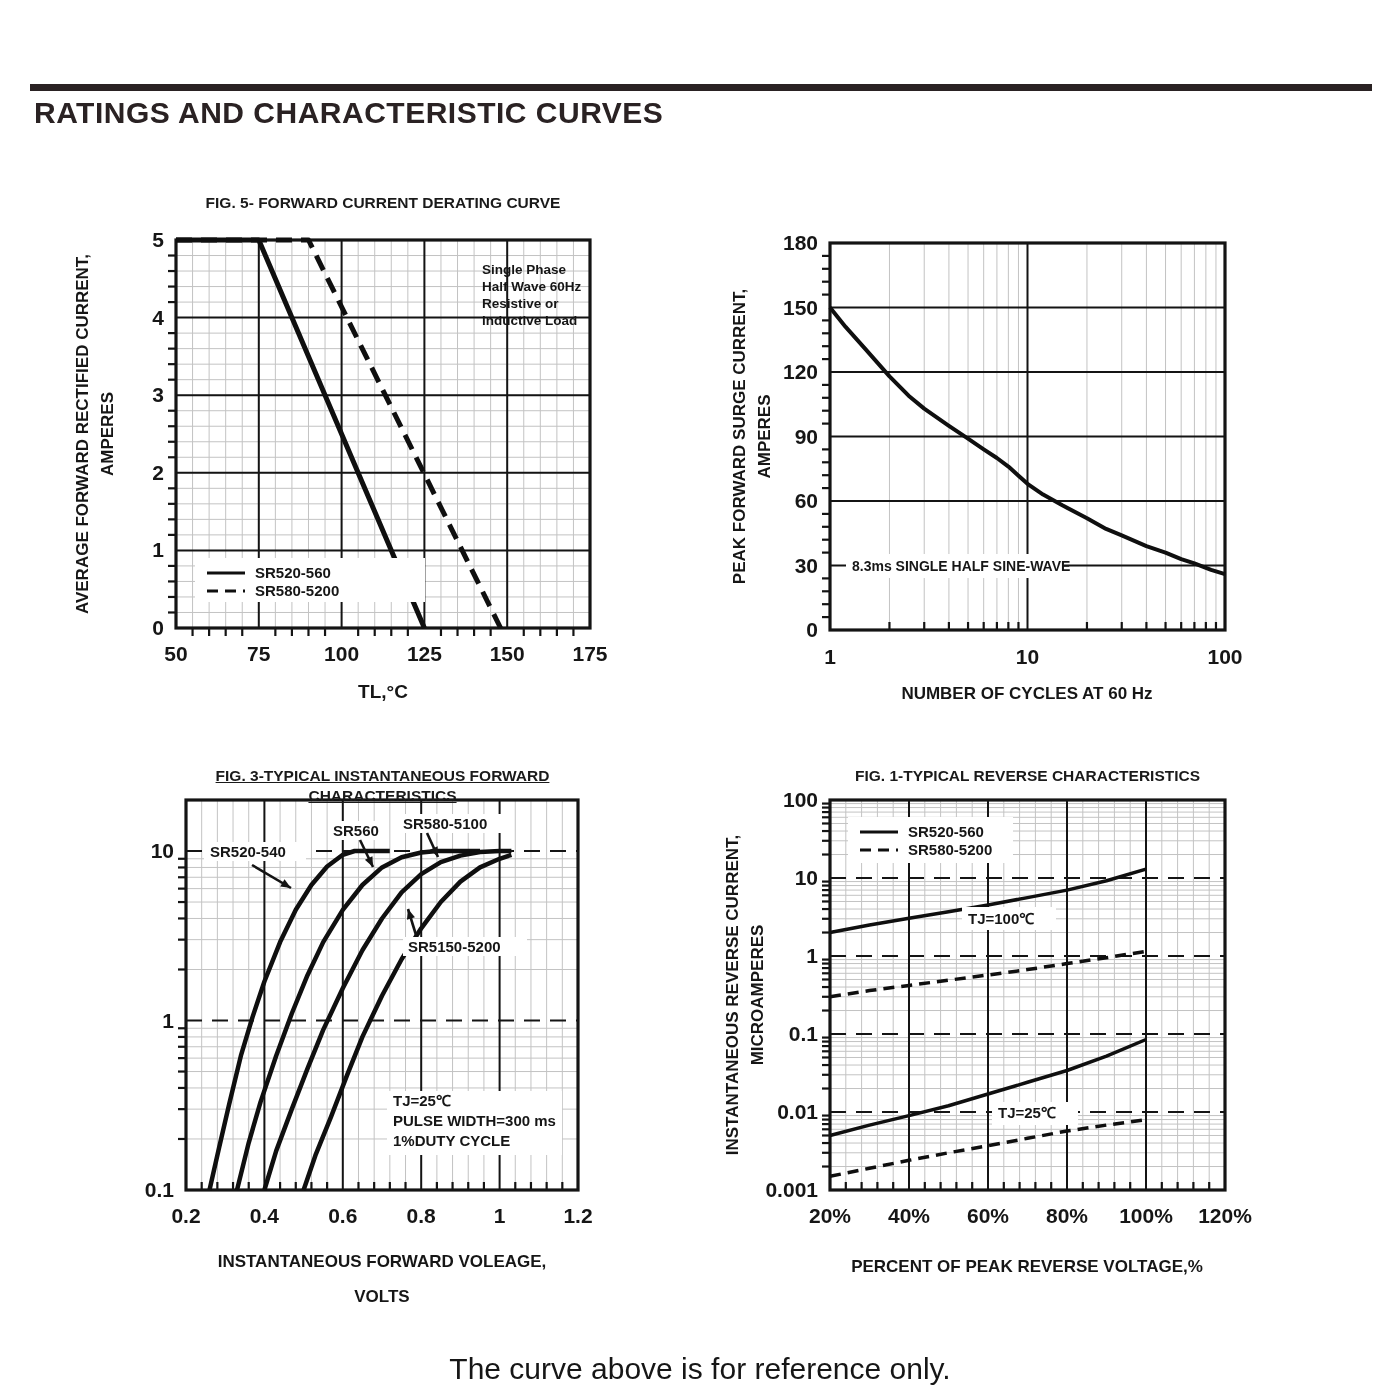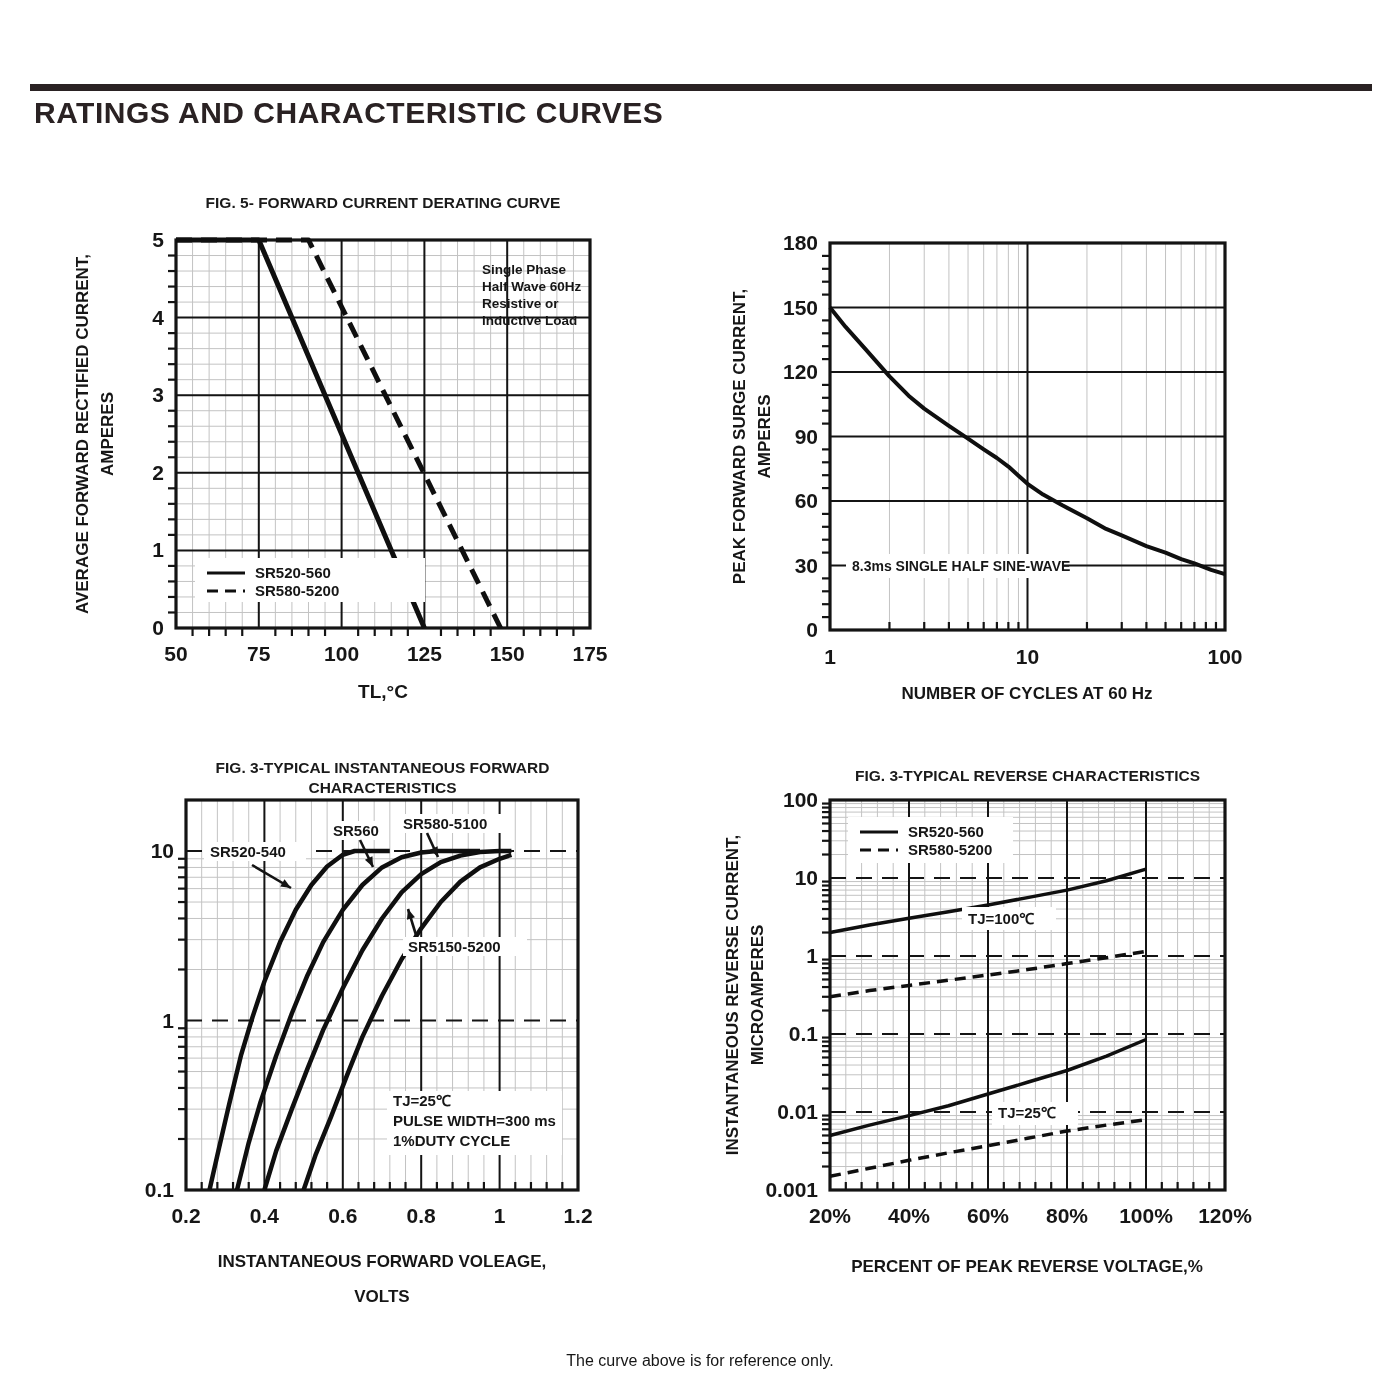--- a/index.html
+++ b/index.html
@@ -6,21 +6,21 @@
   .page{position:relative;width:1400px;height:1400px;background:#ffffff;overflow:hidden;
         font-family:"Liberation Sans",sans-serif;color:#161616;}
   .top-rule{position:absolute;left:30px;top:84px;width:1342px;height:7px;background:#2a2223;}
   .page-title{position:absolute;left:34px;top:96px;font-size:30px;font-weight:700;
         letter-spacing:.5px;color:#2a2223;margin:0;}
   .fig{position:absolute;}
   .fig-title{position:absolute;text-align:center;font-size:15.5px;font-weight:700;
         line-height:20px;color:#1a1a1a;white-space:pre-line;z-index:2;}
   .fig svg{position:absolute;left:0;top:0;}
   .footer{position:absolute;left:0;top:1352px;width:1400px;text-align:center;
-        font-size:16px;font-weight:400;color:#161616;}
+        font-size:30px;font-weight:400;color:#161616;}
 </style>
 </head>
 <body>
 
 <div class="page">
   <div class="top-rule"></div>
   <h1 class="page-title">RATINGS AND CHARACTERISTIC CURVES</h1>
 
   <div class="fig" id="fig0" style="left: 30px; top: 190px; width: 620px; height: 530px;">
     <div class="fig-title" style="left: 100px; top: 3px; width: 506px;">FIG. 5- FORWARD CURRENT DERATING CURVE</div>
@@ -229,21 +229,21 @@
         <text x="118" y="194" text-anchor="end" font-size="21" font-weight="700" font-family="&quot;Liberation Sans&quot;,sans-serif" fill="#161616">120</text>
         <text x="118" y="129.5" text-anchor="end" font-size="21" font-weight="700" font-family="&quot;Liberation Sans&quot;,sans-serif" fill="#161616">150</text>
         <text x="118" y="65" text-anchor="end" font-size="21" font-weight="700" font-family="&quot;Liberation Sans&quot;,sans-serif" fill="#161616">180</text>
         <text x="327" y="514" text-anchor="middle" font-size="17" font-weight="700" font-family="&quot;Liberation Sans&quot;,sans-serif" fill="#161616">NUMBER OF CYCLES AT 60 Hz</text>
         <text x="45" y="251.5" text-anchor="middle" font-size="17" font-weight="700" font-family="&quot;Liberation Sans&quot;,sans-serif" fill="#161616" transform="rotate(-90 45 251.5)">PEAK  FORWARD SURGE CURRENT,</text>
         <text x="70" y="251.5" text-anchor="middle" font-size="17" font-weight="700" font-family="&quot;Liberation Sans&quot;,sans-serif" fill="#161616" transform="rotate(-90 70 251.5)">AMPERES</text>
       </svg>
   </div>
 
   <div class="fig" id="fig2" style="left: 30px; top: 755px; width: 620px; height: 560px;">
-    <div class="fig-title" style="left: 90px; top: 3px; width: 525px;">FIG. 3-TYPICAL INSTANTANEOUS FORWARD
+    <div class="fig-title" style="left: 90px; top: 11px; width: 525px; text-decoration: underline;">FIG. 3-TYPICAL INSTANTANEOUS FORWARD
 CHARACTERISTICS</div>
     <svg width="620" height="560" viewBox="0 0 620 560">
         <line x1="171.68" y1="45" x2="171.68" y2="435" stroke="#c3c3c3" stroke-width="1"></line>
         <line x1="187.36" y1="45" x2="187.36" y2="435" stroke="#c3c3c3" stroke-width="1"></line>
         <line x1="203.04" y1="45" x2="203.04" y2="435" stroke="#c3c3c3" stroke-width="1"></line>
         <line x1="218.72" y1="45" x2="218.72" y2="435" stroke="#c3c3c3" stroke-width="1"></line>
         <line x1="234.39999999999998" y1="45" x2="234.39999999999998" y2="435" stroke="#c3c3c3" stroke-width="1"></line>
         <line x1="250.07999999999998" y1="45" x2="250.07999999999998" y2="435" stroke="#c3c3c3" stroke-width="1"></line>
         <line x1="265.76" y1="45" x2="265.76" y2="435" stroke="#c3c3c3" stroke-width="1"></line>
         <line x1="281.43999999999994" y1="45" x2="281.43999999999994" y2="435" stroke="#c3c3c3" stroke-width="1"></line>
@@ -354,21 +354,21 @@
         <text x="548" y="468" text-anchor="middle" font-size="21" font-weight="700" font-family="&quot;Liberation Sans&quot;,sans-serif" fill="#161616">1.2</text>
         <text x="144" y="442" text-anchor="end" font-size="21" font-weight="700" font-family="&quot;Liberation Sans&quot;,sans-serif" fill="#161616">0.1</text>
         <text x="144" y="272.5106840263235" text-anchor="end" font-size="21" font-weight="700" font-family="&quot;Liberation Sans&quot;,sans-serif" fill="#161616">1</text>
         <text x="144" y="103.02136805264695" text-anchor="end" font-size="21" font-weight="700" font-family="&quot;Liberation Sans&quot;,sans-serif" fill="#161616">10</text>
         <text x="352" y="512" text-anchor="middle" font-size="17" font-weight="700" font-family="&quot;Liberation Sans&quot;,sans-serif" fill="#161616">INSTANTANEOUS FORWARD VOLEAGE,</text>
         <text x="352" y="547" text-anchor="middle" font-size="17" font-weight="700" font-family="&quot;Liberation Sans&quot;,sans-serif" fill="#161616">VOLTS</text>
       </svg>
   </div>
 
   <div class="fig" id="fig3" style="left: 700px; top: 755px; width: 645px; height: 560px;">
-    <div class="fig-title" style="left: 60px; top: 11px; width: 535px;">FIG. 3-TYPICAL REVERSE CHARACTERISTICS</div>
+    <div class="fig-title" style="left: 60px; top: 11px; width: 535px;">FIG. 1-TYPICAL REVERSE CHARACTERISTICS</div>
     <svg width="645" height="560" viewBox="0 0 645 560">
         <line x1="145.8" y1="45" x2="145.8" y2="435" stroke="#c3c3c3" stroke-width="1"></line>
         <line x1="161.6" y1="45" x2="161.6" y2="435" stroke="#c3c3c3" stroke-width="1"></line>
         <line x1="177.4" y1="45" x2="177.4" y2="435" stroke="#c3c3c3" stroke-width="1"></line>
         <line x1="193.2" y1="45" x2="193.2" y2="435" stroke="#c3c3c3" stroke-width="1"></line>
         <line x1="209" y1="45" x2="209" y2="435" stroke="#c3c3c3" stroke-width="1"></line>
         <line x1="224.8" y1="45" x2="224.8" y2="435" stroke="#c3c3c3" stroke-width="1"></line>
         <line x1="240.60000000000002" y1="45" x2="240.60000000000002" y2="435" stroke="#c3c3c3" stroke-width="1"></line>
         <line x1="256.4" y1="45" x2="256.4" y2="435" stroke="#c3c3c3" stroke-width="1"></line>
         <line x1="272.2" y1="45" x2="272.2" y2="435" stroke="#c3c3c3" stroke-width="1"></line>

